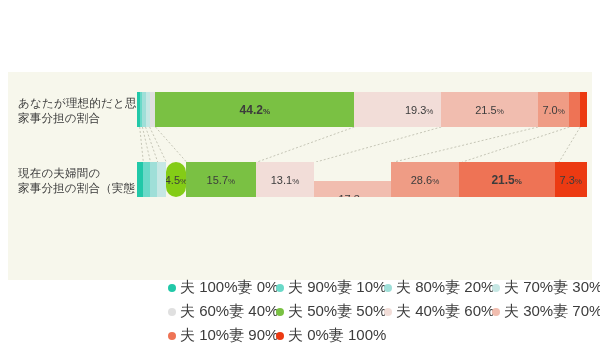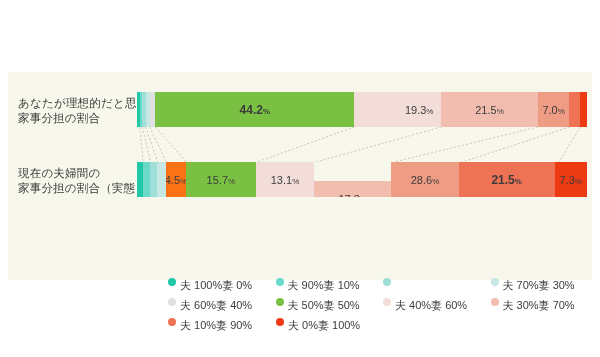--- a/index.html
+++ b/index.html
@@ -87,23 +87,23 @@
     left: 160px;
     top: 206px;
     width: 430px;
   }
   .legend-row {
     display: flex;
     margin-bottom: 5px;
   }
   .legend-item {
     display: flex;
-    align-items: flex-start;
+    align-items: center;
     width: 108px;
-    font-size: 11px;
+    font-size: 15px;
     color: #3c3c3c;
     white-space: nowrap;
   }
   .legend-dot {
     width: 8px;
     height: 8px;
     border-radius: 50%;
     margin-right: 4px;
     flex: 0 0 auto;
   }
@@ -157,21 +157,21 @@
         <line x1="400.95" y1="0" x2="256.95" y2="35" stroke="#b9b9a8" stroke-width="0.8" stroke-dasharray="2,2"></line>
         <line x1="432.45" y1="0" x2="325.35" y2="35" stroke="#b9b9a8" stroke-width="0.8" stroke-dasharray="2,2"></line>
         <line x1="443.25" y1="0" x2="422.10" y2="35" stroke="#b9b9a8" stroke-width="0.8" stroke-dasharray="2,2"></line>
       </svg>
 
     <div class="bar bottom" id="bar-actual">
         <div class="seg" style="background: rgb(33, 200, 168); width: 1.4%;"></div>
         <div class="seg" style="background: rgb(106, 217, 200); width: 1.6%;"></div>
         <div class="seg" style="background: rgb(159, 223, 216); width: 1.6%;"></div>
         <div class="seg" style="background: rgb(198, 231, 228); width: 1.9%;"></div>
-        <div class="seg" style="background: #f97316; width: 4.5%;">
+        <div class="seg" style="background: #84cc16; width: 4.5%; border-radius: 10px;">
           <span class="val"><span>4.5</span><span class="pct">%</span></span>
         </div>
         <div class="seg" style="background: rgb(122, 193, 67); width: 15.7%;">
           <span class="val"><span>15.7</span><span class="pct">%</span></span>
         </div>
         <div class="seg" style="background: rgb(242, 221, 216); width: 13.1%;">
           <span class="val"><span>13.1</span><span class="pct">%</span></span>
         </div>
         <div class="seg" style="background: rgb(241, 189, 175); width: 17.3%; margin-top: 19px;">
           <span class="val"><span>17.3</span><span class="pct">%</span></span>
@@ -192,20 +192,21 @@
           <div class="legend-item">
             <span class="legend-dot" style="background: rgb(33, 200, 168);"></span>
             <span>夫 100%妻 0%</span>
           </div>
           <div class="legend-item">
             <span class="legend-dot" style="background: rgb(106, 217, 200);"></span>
             <span>夫 90%妻 10%</span>
           </div>
           <div class="legend-item">
             <span class="legend-dot" style="background: rgb(159, 223, 216);"></span>
+            <span>夫 80%妻 20%</span>
           </div>
           <div class="legend-item">
             <span class="legend-dot" style="background: rgb(198, 231, 228);"></span>
             <span>夫 70%妻 30%</span>
           </div>
         </div>
         <div class="legend-row">
           <div class="legend-item">
             <span class="legend-dot" style="background: rgb(224, 224, 224);"></span>
             <span>夫 60%妻 40%</span>

